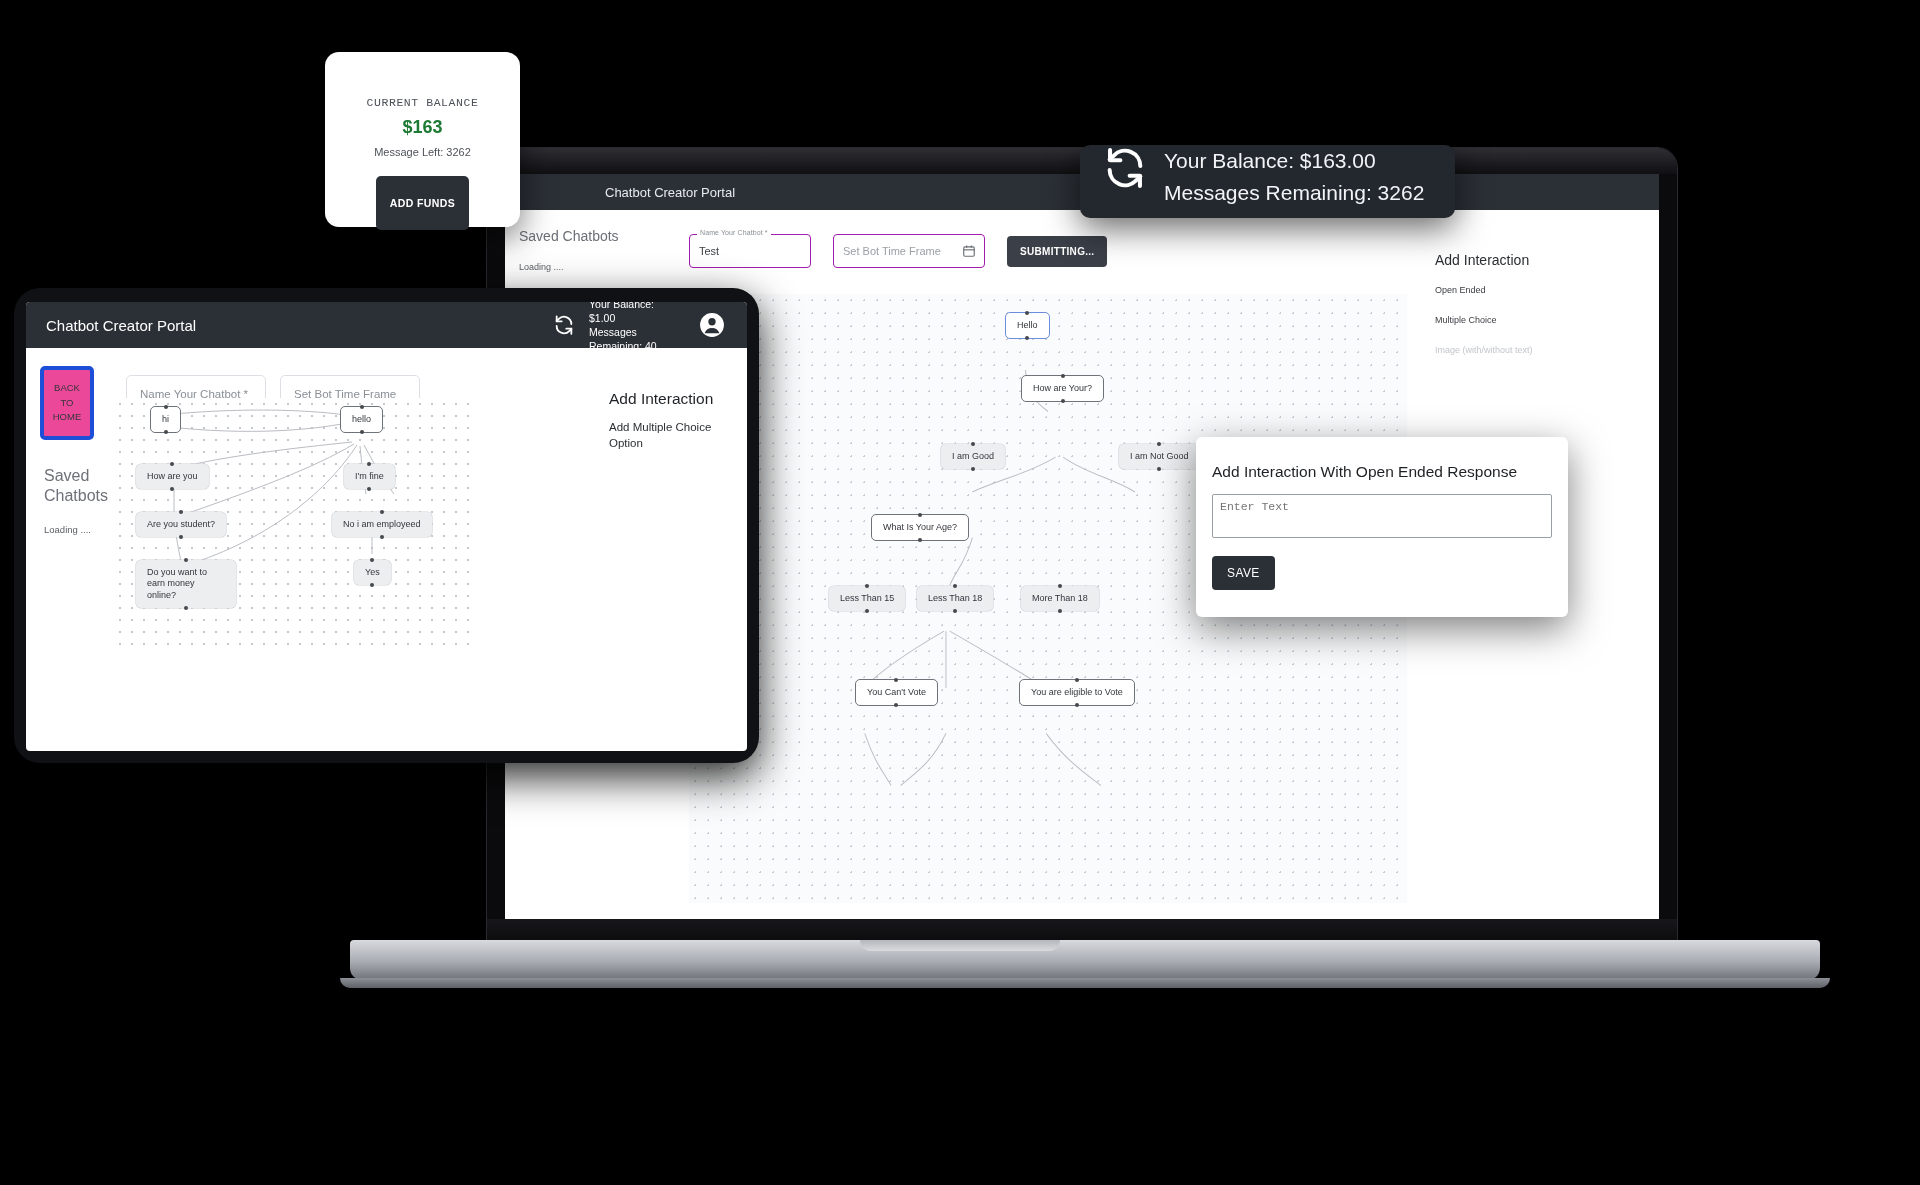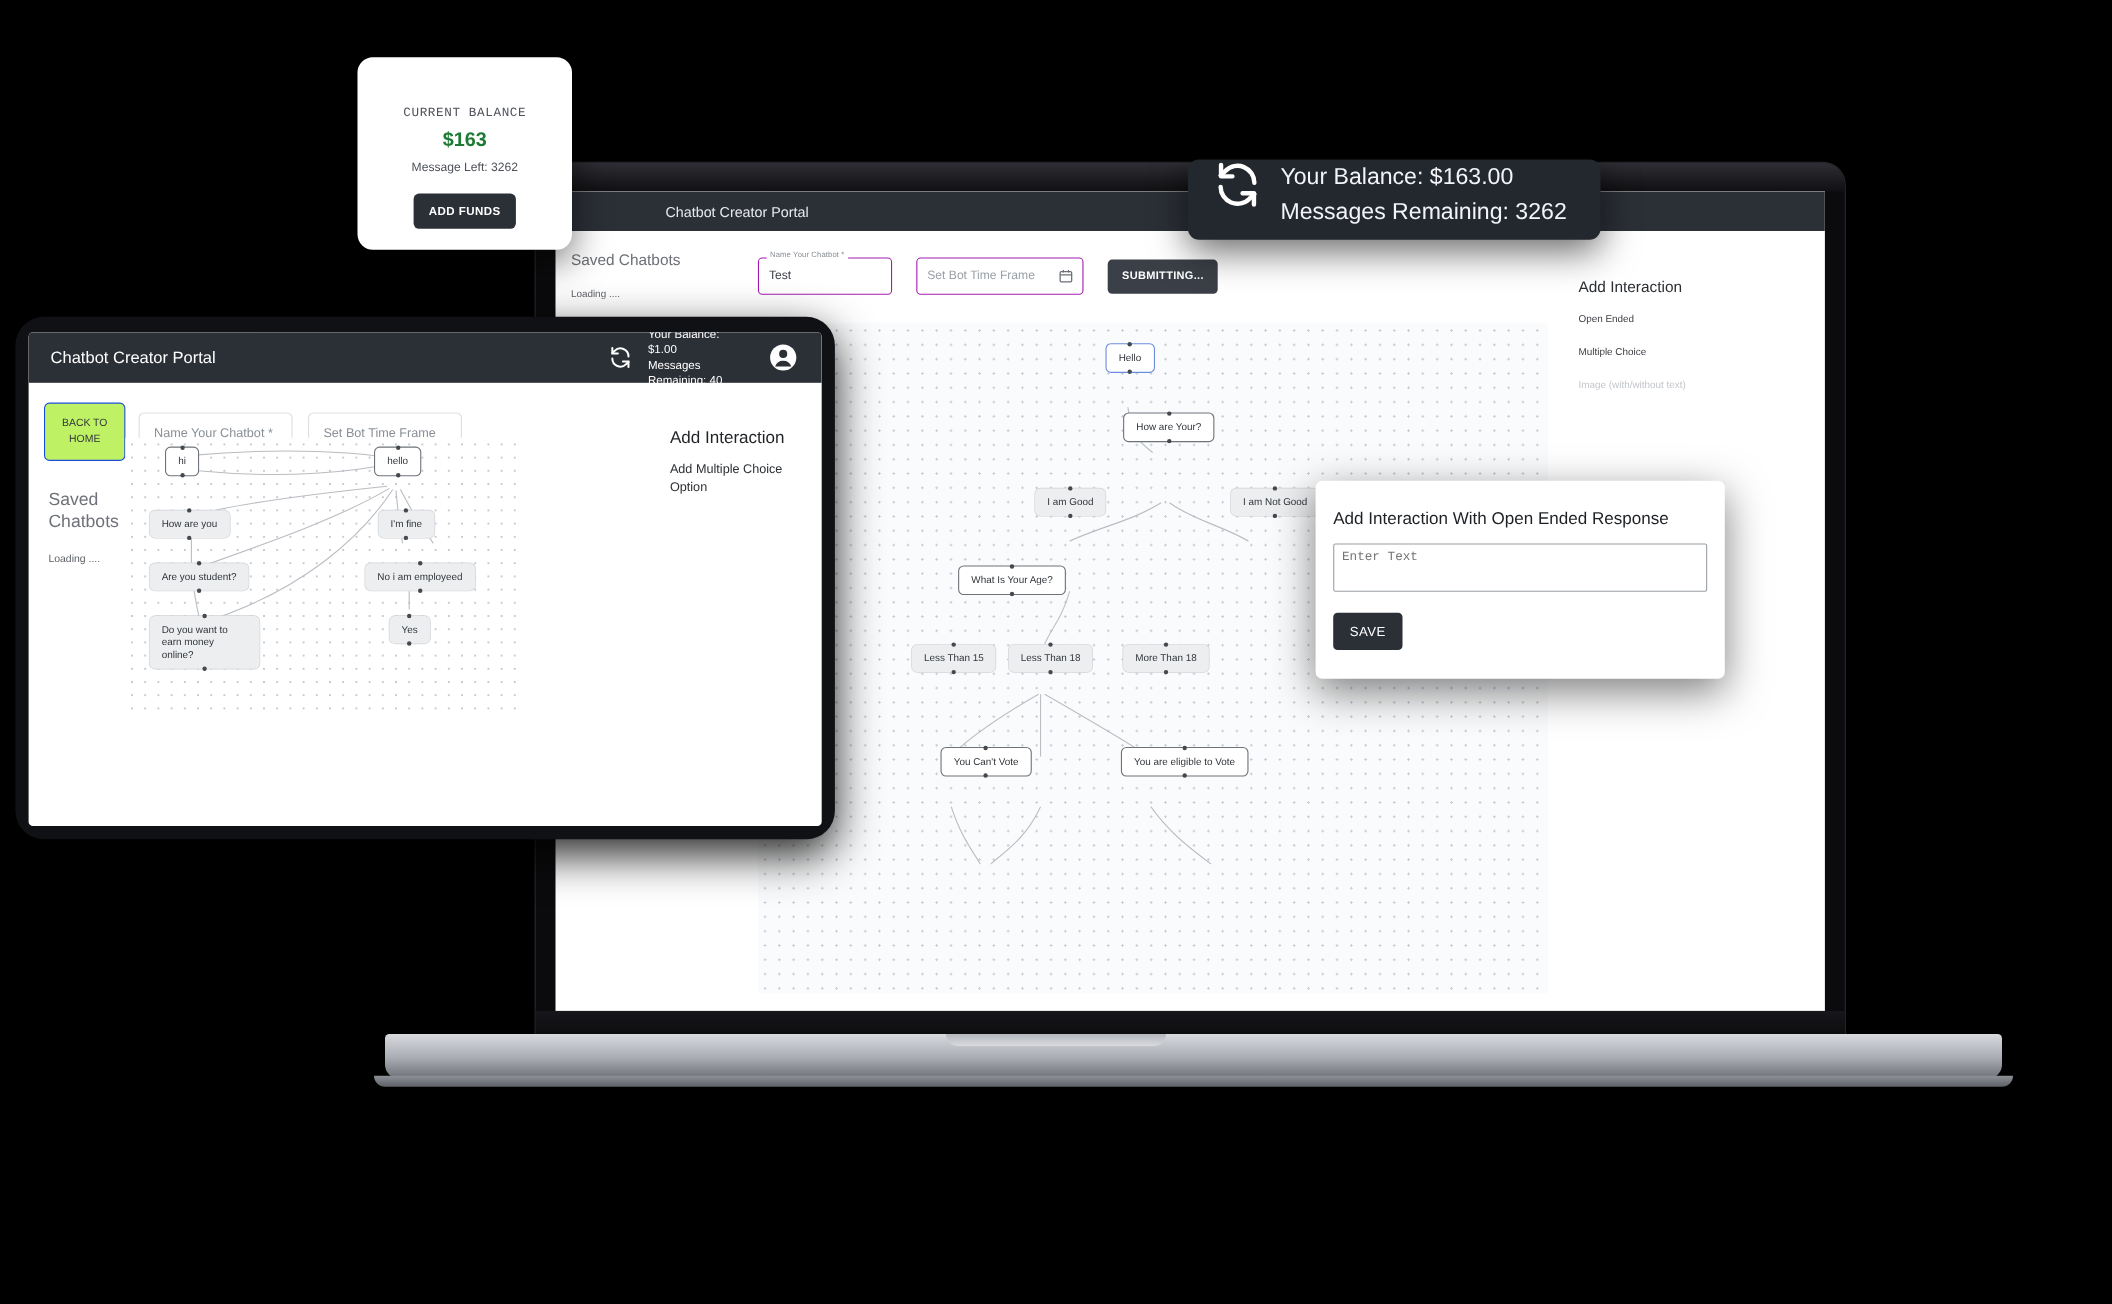--- a/index.html
+++ b/index.html
@@ -128,21 +128,21 @@
   .t-title { font-size: 15px; flex: 1; }
   .t-sync { width: 22px; height: 22px; margin-right: 14px; }
   .t-sync svg { width: 22px; height: 22px; display: block; }
   .t-balance { font-size: 10.5px; line-height: 1.35; width: 92px; }
   .t-avatar { width: 26px; height: 26px; margin-left: 18px; }
   .t-avatar svg { width: 26px; height: 26px; display: block; }
 
   .t-body { display: flex; height: 401px; }
   .t-left { width: 100px; padding: 18px 10px 0 14px; }
   .btn-outline {
-    width: 74px; border: 1px solid #1d4ed8; border-radius: 5px; background: #bef264;
+    width: 54px; border: 4px solid #1d4ed8; border-radius: 5px; background: #ec4899;
     font-size: 9.5px; color: #33363b; padding: 11px 4px; line-height: 1.55;
     text-align: center; font-family: inherit; cursor: pointer;
   }
   .t-saved { font-size: 16px; color: #6e7177; margin: 26px 0 0 4px; line-height: 1.25; }
   .t-loading { font-size: 9.5px; color: #5c6066; margin: 18px 0 0 4px; }
   .t-main { flex: 1; position: relative; }
   .t-form { display: flex; gap: 14px; padding: 27px 0 0 0; }
   .t-field {
     width: 140px; height: 38px; border: 1px solid #dcdfe4; border-radius: 5px;
     display: flex; align-items: center; padding: 0 13px;
@@ -164,21 +164,21 @@
   #balance-card {
     position: absolute; left: 325px; top: 52px; width: 195px; height: 175px;
     background: #fff; border-radius: 14px; padding: 44px 18px 18px;
     text-align: center; box-shadow: 0 10px 34px rgba(0,0,0,.55);
   }
   #balance-card .bc-label { font-size: 11.5px; color: #4d5158; letter-spacing: .55px; font-family: Liberation Mono, monospace; }
   #balance-card .bc-amount { font-size: 18px; font-weight: 700; color: #1d7a34; margin: 8px 0 8px; }
   #balance-card .bc-msgs { font-size: 11px; color: #4d5158; }
   #balance-card .bc-btn {
     margin-top: 18px; background: #2b2f36; color: #fff; border: none; border-radius: 5px;
-    font-size: 10.5px; font-weight: 600; letter-spacing: .4px; padding: 10px 14px;
+    font-size: 10.5px; font-weight: 600; letter-spacing: .4px; padding: 21px 14px;
     font-family: inherit; cursor: pointer;
   }
 
   
   #balance-banner {
     position: absolute; left: 1080px; top: 145px; width: 375px; height: 73px;
     background: #23272e; border-radius: 10px;
     display: flex; align-items: flex-start; gap: 16px; padding: 0 22px;
     box-shadow: 0 10px 34px rgba(0,0,0,.6);
   }

